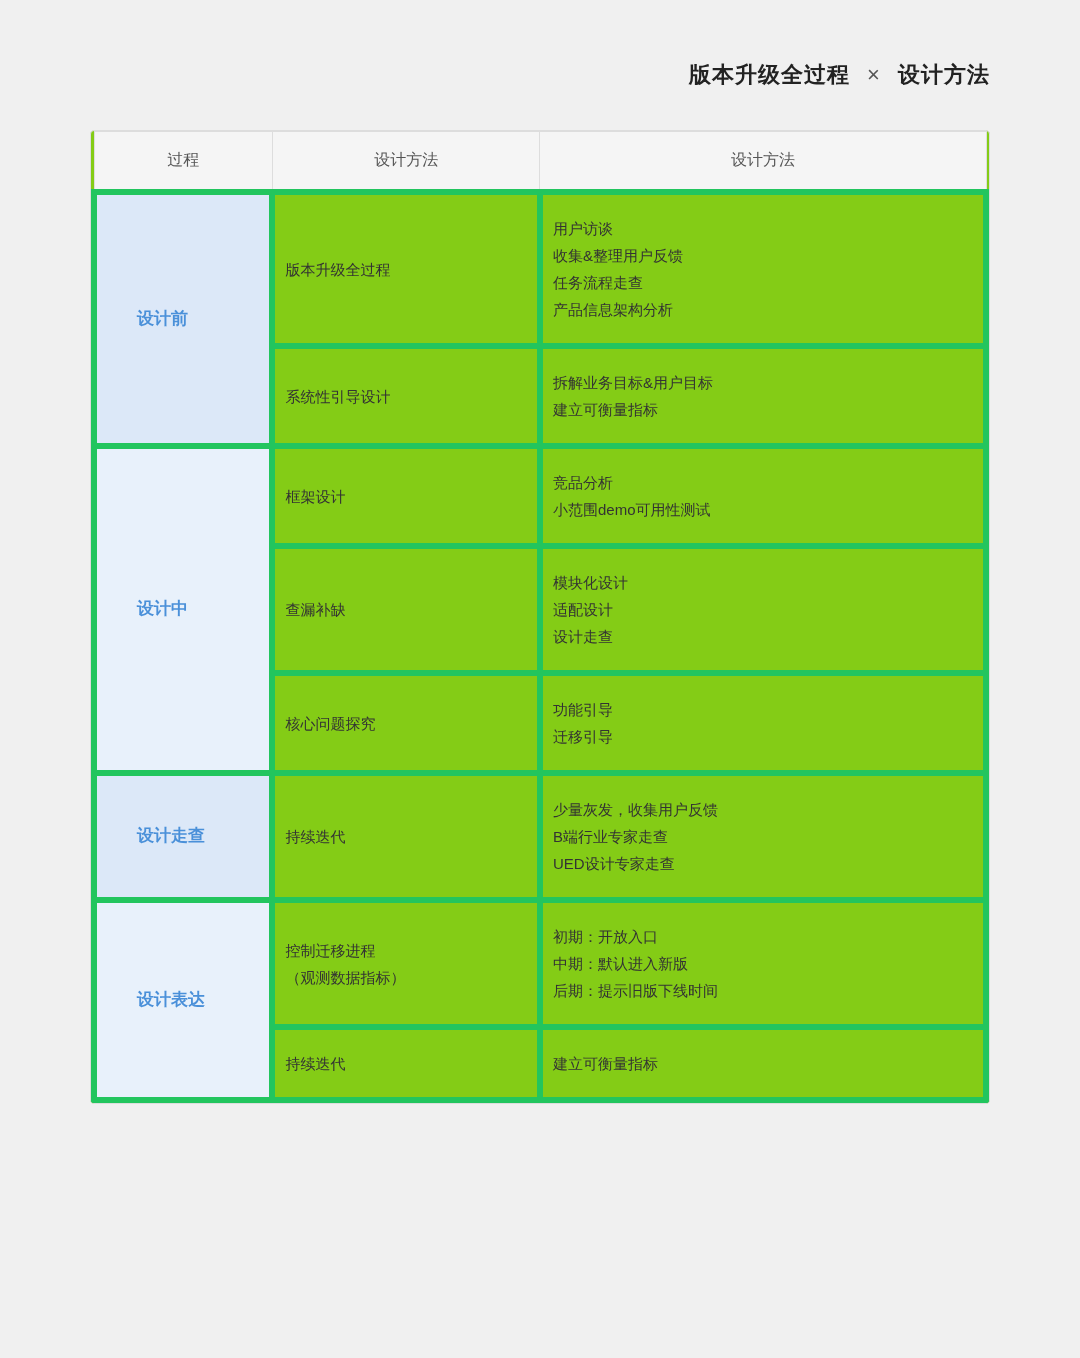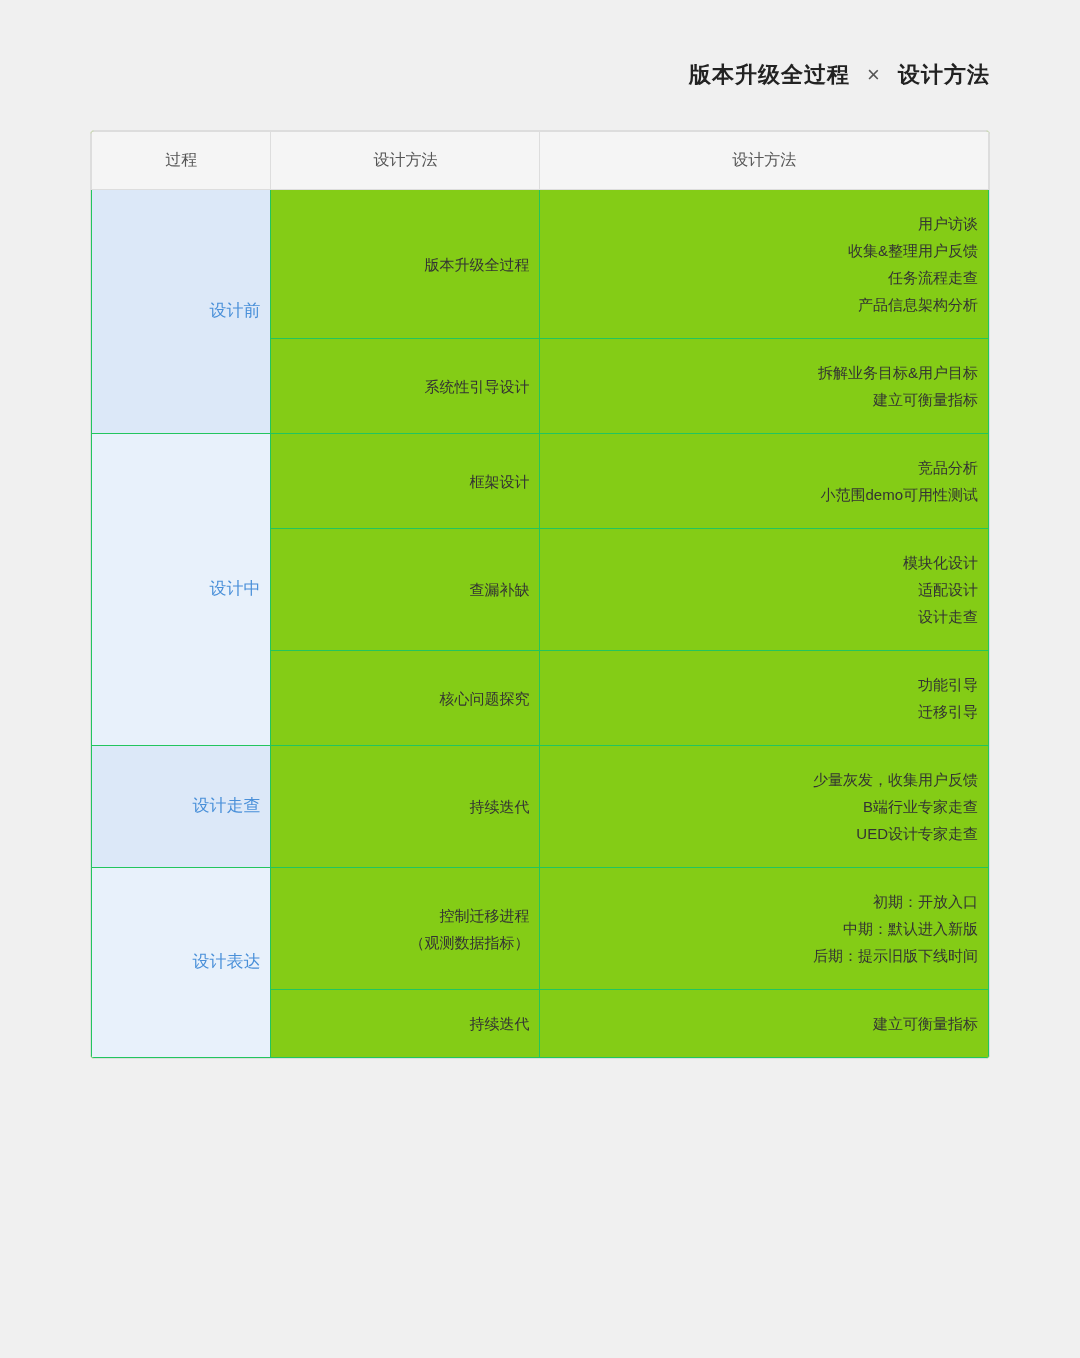--- a/index.html
+++ b/index.html
@@ -55,32 +55,32 @@
       background: #f5f5f5;
       color: #555;
       font-size: 16px;
       font-weight: 500;
       padding: 18px 0;
       text-align: center;
       border: 1px solid #ddd;
     }
 
     tbody td {
-      border: 1px solid #22c55e;
-      text-align: right;
+      border: 6px solid #22c55e;
+      text-align: left;
       vertical-align: middle;
       padding: 20px 10px;
       font-size: 15px;
       color: #333;
       line-height: 1.8;
     }
 
     .process-cell {
       font-size: 17px;
-      font-weight: 400;
+      font-weight: 700;
       color: #4a90d9;
       padding-left: 40px;
     }
 
     .bg-blue-light {
       background-color: #dce8f8;
     }
 
     .bg-blue-lighter {
       background-color: #e8f1fb;

